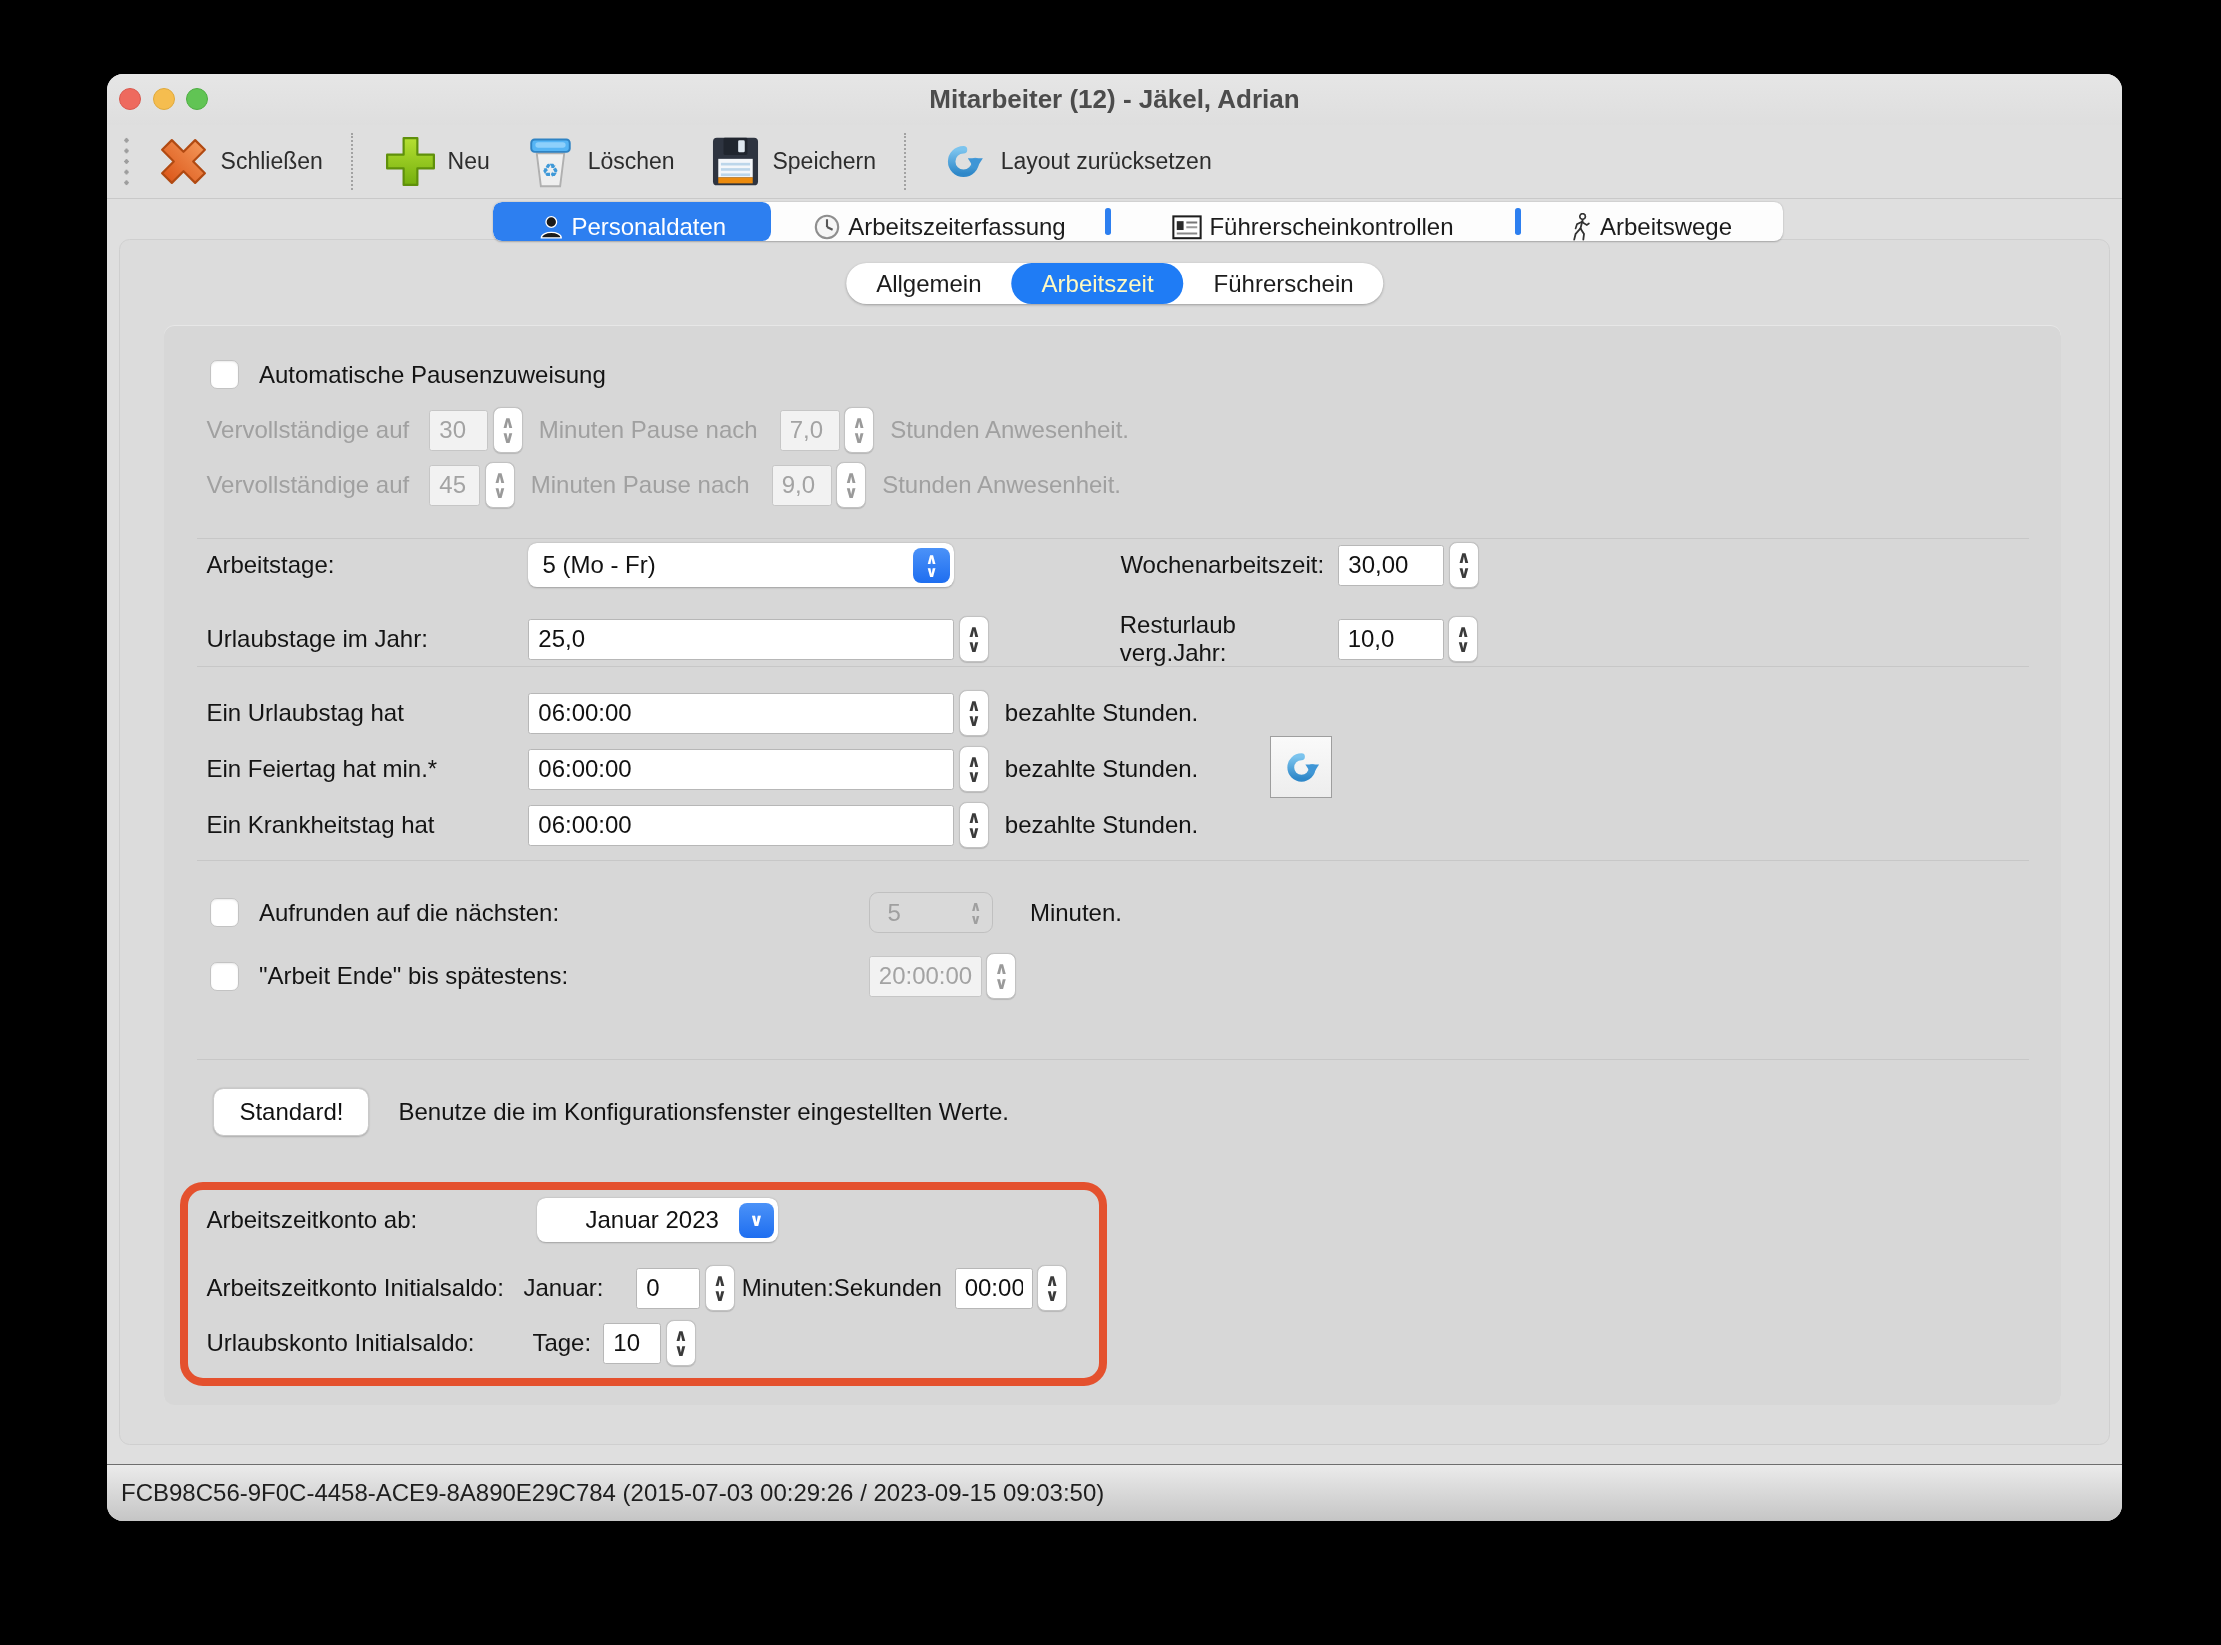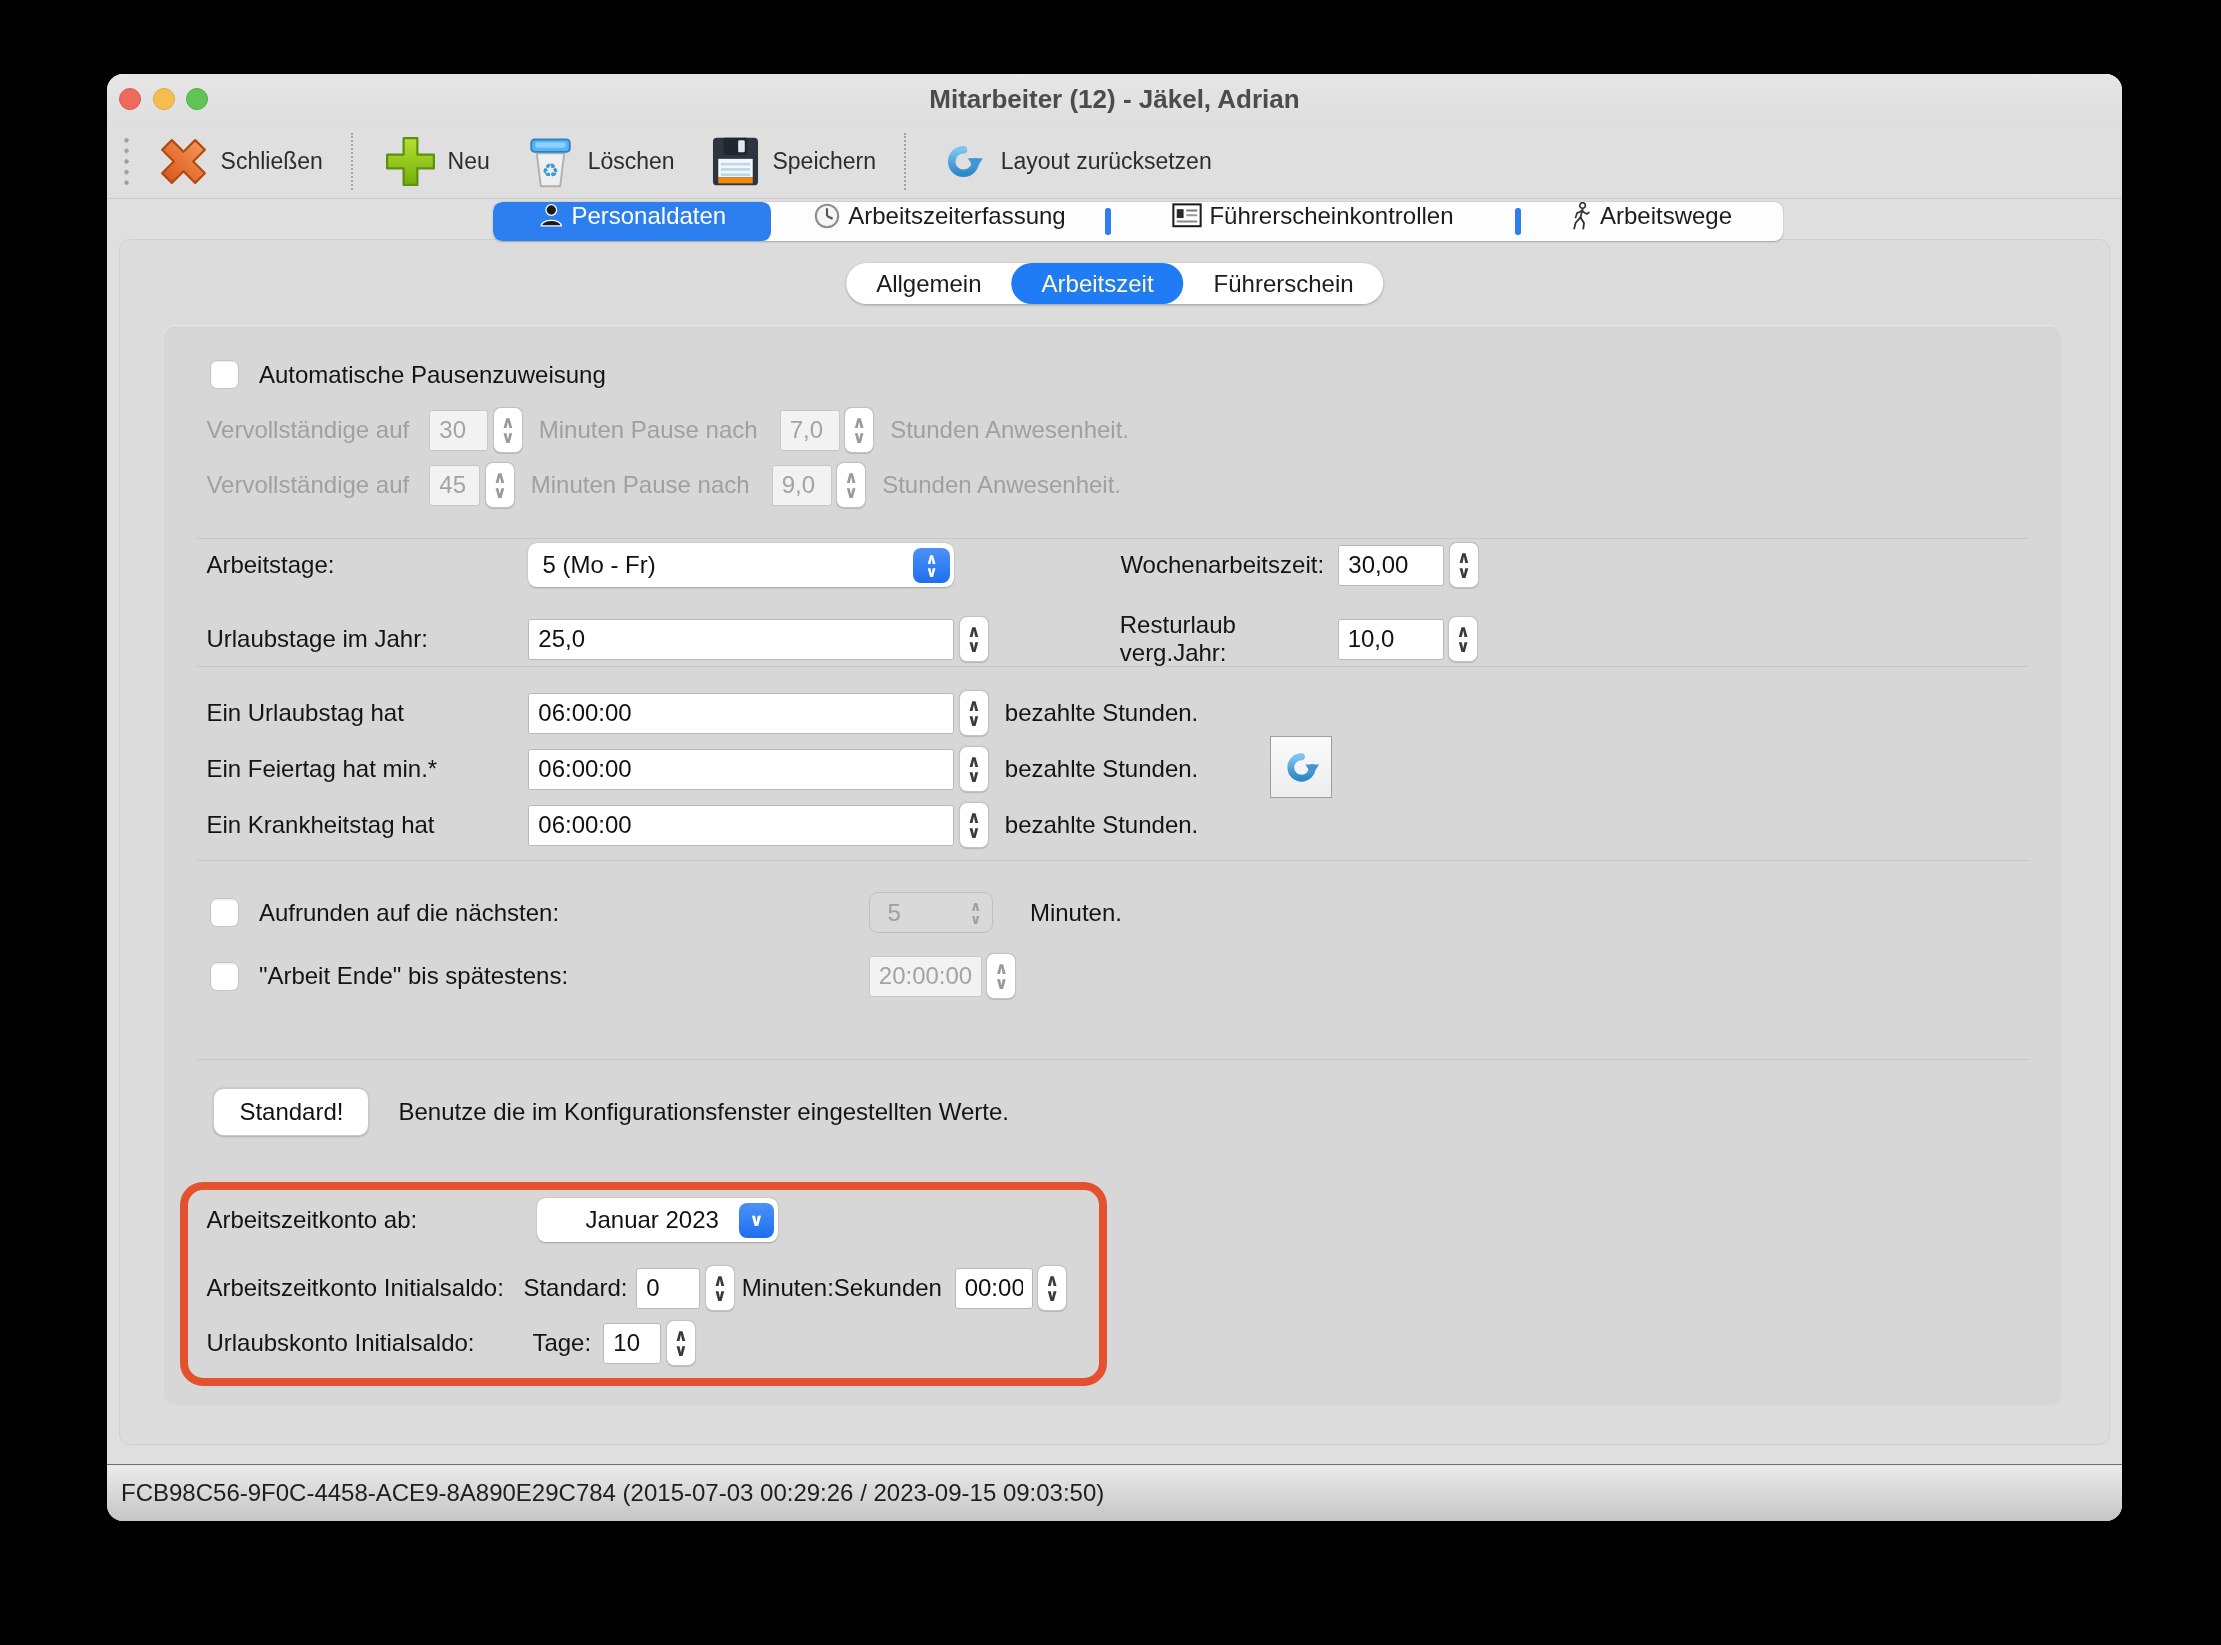--- a/index.html
+++ b/index.html
@@ -20,21 +20,21 @@
   .toolbar{position:relative;height:74px;display:flex;align-items:center;border-bottom:0.9px solid #c9c9c9;padding-left:14px;}
   .dragdots{width:7px;height:53px;margin:0 8.9px 0 1.8px;
     background-image:radial-gradient(circle,#9e9e9e 2px,transparent 2.3px);background-size:7px 10.6px;background-position:center;}
   .tbtn{display:flex;align-items:center;gap:8.9px;padding:0 16px;cursor:default;}
   .tbtn .lbl{font-size:23px;color:#2d2d2d;}
   .tbicon{width:57px;height:57px;display:flex;align-items:center;justify-content:center;}
   .tsep{width:0;height:57px;border-left:2.7px dotted #a2a2a2;margin:0 12.4px;}
   
   .tabstrip{position:absolute;left:386px;top:128px;width:1290px;height:39px;display:flex;
     background:#fdfdfd;border-radius:8.9px;box-shadow:0 0.9px 1.8px rgba(0,0,0,.25);overflow:hidden;z-index:5;}
-  .tab{display:flex;align-items:flex-start;justify-content:center;gap:7px;font-size:24px;color:#1c1c1c;position:relative;}
+  .tab{display:flex;align-items:flex-end;justify-content:center;gap:7px;font-size:24px;color:#1c1c1c;position:relative;}
   .tab.active{background:#2d7ff0;color:#fff;border-radius:8.9px;}
   .tab .vsep{position:absolute;left:-2.7px;top:6.2px;width:5.3px;height:26.6px;border-radius:2.7px;background:#2d7ff0;}
   
   .outer{position:absolute;left:12.4px;top:165px;width:1991px;height:1206px;background:#dcdcdc;
     border:0.9px solid #cfcfcf;border-radius:10.6px;}
   .subtabs{position:absolute;left:50%;top:23px;transform:translateX(-50%);display:flex;height:41px;
     background:#fff;border-radius:20.4px;box-shadow:0 0.9px 2.7px rgba(0,0,0,.3);overflow:hidden;}
   .subtab{display:flex;align-items:center;justify-content:center;font-size:24px;color:#1c1c1c;padding:0 30px;}
   .subtab.active{background:#1f7cf5;color:#fef9c3;border-radius:20.4px;}
   .panel{position:absolute;left:44px;top:85px;width:1897px;height:1080px;background:#d7d7d7;
@@ -365,21 +365,21 @@
       <div class="row" style="left:42px;top:873px;">
         <span class="lblw" style="width:331px;">Arbeitszeitkonto ab:</span>
         <div class="combo">
           <span class="combo-label">Januar 2023</span>
           <span class="combo-btn">∨</span>
         </div>
       </div>
 
       <div class="row" style="left:42px;top:940px;">
         <span class="lblw" style="width:317px;">Arbeitszeitkonto Initialsaldo:</span>
-        <span class="lblw" style="width:113px;">Standard:</span>
+        <span class="lblw" style="width:113px;">Januar:</span>
         <input class="field" style="width: 64px;" readonly="" value="0">
         <div class="stepper">
             <span>∧</span>
             <span>∨</span>
           </div>
         <span class="lblw" style="margin-left:7px;width:213px;">Minuten:Sekunden</span>
         <input class="field" style="width: 78px;" readonly="" value="00:00">
         <div class="stepper">
             <span>∧</span>
             <span>∨</span>

